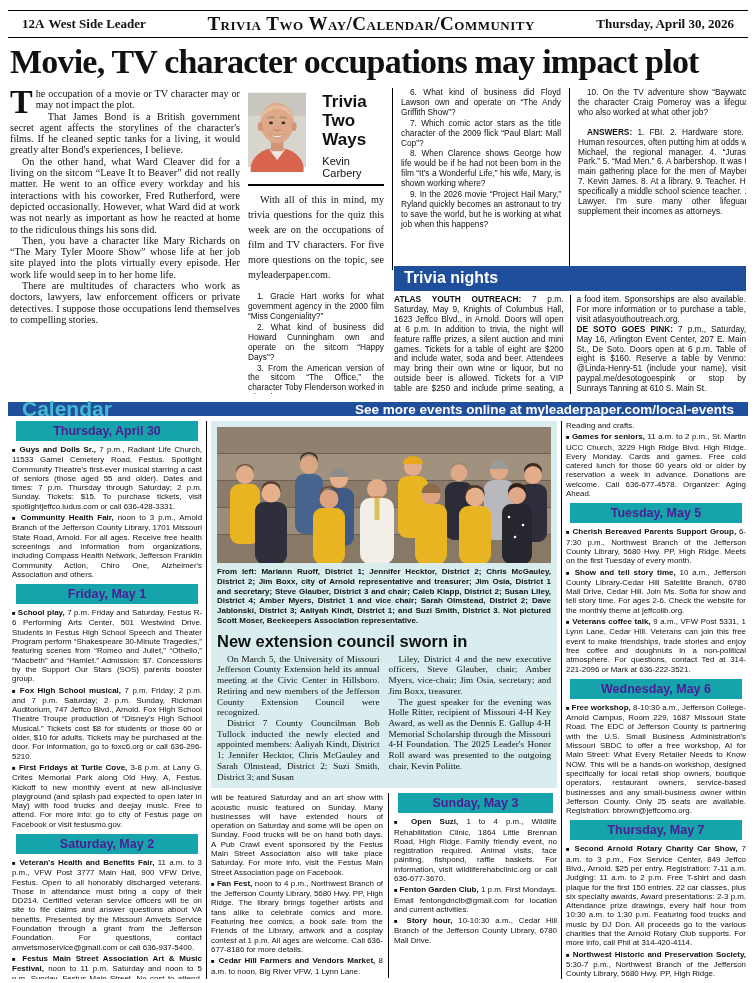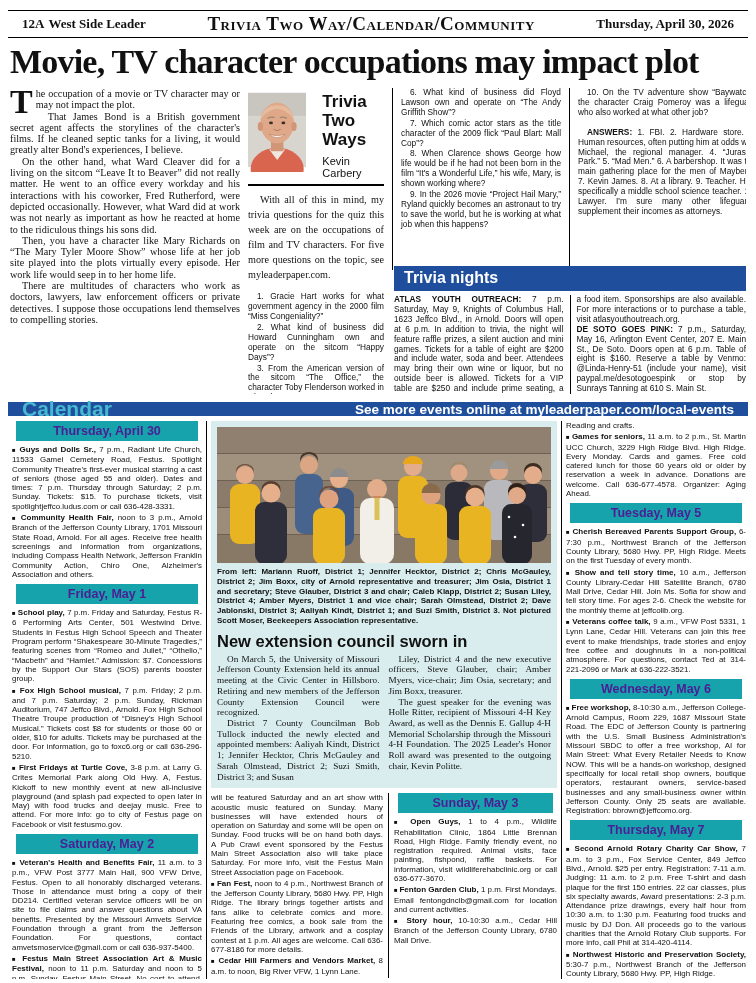--- a/index.html
+++ b/index.html
@@ -166,21 +166,21 @@
       <p class="answers"><b>ANSWERS:</b> <span>1. FBI. 2. Hardware store. 3. Human resources, often putting him at odds with Michael, the regional manager. 4. “Jurassic Park.” 5. “Mad Men.” 6. A barbershop. It was the main gathering place for the men of Mayberry. 7. Kevin James. 8. At a library. 9. Teacher. He's specifically a middle school science teacher. 10. Lawyer. I'm sure many other lifeguards supplement their incomes as attorneys.</span></p>
     </div>
 
     <div class="tn-box">
       <div class="tn-banner">Trivia nights</div>
       <div class="tn-cols">
         <div class="tn-col first">
             <p class="tn-item"><b>ATLAS YOUTH OUTREACH: </b>7 p.m. Saturday, May 9, Knights of Columbus Hall, 1623 Jeffco Blvd., in Arnold. Doors will open at 6 p.m. In addition to trivia, the night will feature raffle prizes, a silent auction and mini games. Tickets for a table of eight are $200 and include water, soda and beer. Attendees may bring their own wine or liquor, but no outside beer is allowed. Tickets for a VIP table are $250 and include prime seating, a drink runner, koozies and</p>
           </div>
         <div class="tn-col second">
-            <p class="tn-item">a food item. Sponsorships are also available. For more interactions or to purchase a table, visit atlasyouthoutreach.org.</p>
+            <p class="tn-item">a food item. Sponsorships are also available. For more information or to purchase a table, visit atlasyouthoutreach.org.</p>
             <p class="tn-item"><b>DE SOTO GOES PINK: </b>7 p.m., Saturday, May 16, Arlington Event Center, 207 E. Main St., De Soto. Doors open at 6 p.m. Table of eight is $160. Reserve a table by Venmo: @Linda-Henry-51 (include your name), visit paypal.me/desotogoespink or stop by Sunrays Tanning at 610 S. Main St.</p>
           </div>
       </div>
     </div>
   </div>
 
   <div class="cal-banner">
     <span class="cal-title">Calendar</span>
     <span class="cal-more">See more events online at myleaderpaper.com/local-events</span>
   </div>
@@ -303,21 +303,21 @@
       </div>
       <div class="sub-cols">
         <div class="sub-left">
             <p class="ev">will be featured Saturday and an art show with acoustic music featured on Sunday. Many businesses will have extended hours of operation on Saturday and some will be open on Sunday. Food trucks will be on hand both days. A Pub Crawl event sponsored by the Festus Main Street Association also will take place Saturday. For more info, visit the Festus Main Street Association page on Facebook.</p>
             <p class="ev"><span class="blt">■ </span><b>Fan Fest, </b>noon to 4 p.m., Northwest Branch of the Jefferson County Library, 5680 Hwy. PP, High Ridge. The library brings together artists and fans alike to celebrate comics and more. Featuring free comics, a book sale from the Friends of the Library, artwork and a cosplay contest at 1 p.m. All ages are welcome. Call 636-677-8186 for more details.</p>
             <p class="ev"><span class="blt">■ </span><b>Cedar Hill Farmers and Vendors Market, </b>8 a.m. to noon, Big River VFW, 1 Lynn Lane.</p>
           </div>
         <div class="cvd"></div>
         <div class="sub-right">
             <div class="day-header first">Sunday, May 3</div>
-            <p class="ev"><span class="blt">■ </span><b>Open Guys, </b>1 to 4 p.m., Wildlife Rehabilitation Clinic, 1864 Little Brennan Road, High Ridge. Family friendly event, no registration required. Animal visits, face painting, fishpond, raffle baskets. For information, visit wildliferehabclinic.org or call 636-677-3670.</p>
+            <p class="ev"><span class="blt">■ </span><b>Open Suzi, </b>1 to 4 p.m., Wildlife Rehabilitation Clinic, 1864 Little Brennan Road, High Ridge. Family friendly event, no registration required. Animal visits, face painting, fishpond, raffle baskets. For information, visit wildliferehabclinic.org or call 636-677-3670.</p>
             <p class="ev"><span class="blt">■ </span><b>Fenton Garden Club, </b>1 p.m. First Mondays. Email fentongdnclb@gmail.com for location and current activities.</p>
             <p class="ev"><span class="blt">■ </span><b>Story hour, </b>10-10:30 a.m., Cedar Hill Branch of the Jefferson County Library, 6780 Mall Drive.</p>
           </div>
       </div>
     </div>
 
     <div class="cvd"></div>
 
     <div class="c-col4">
         <p class="ev">Reading and crafts.</p>

